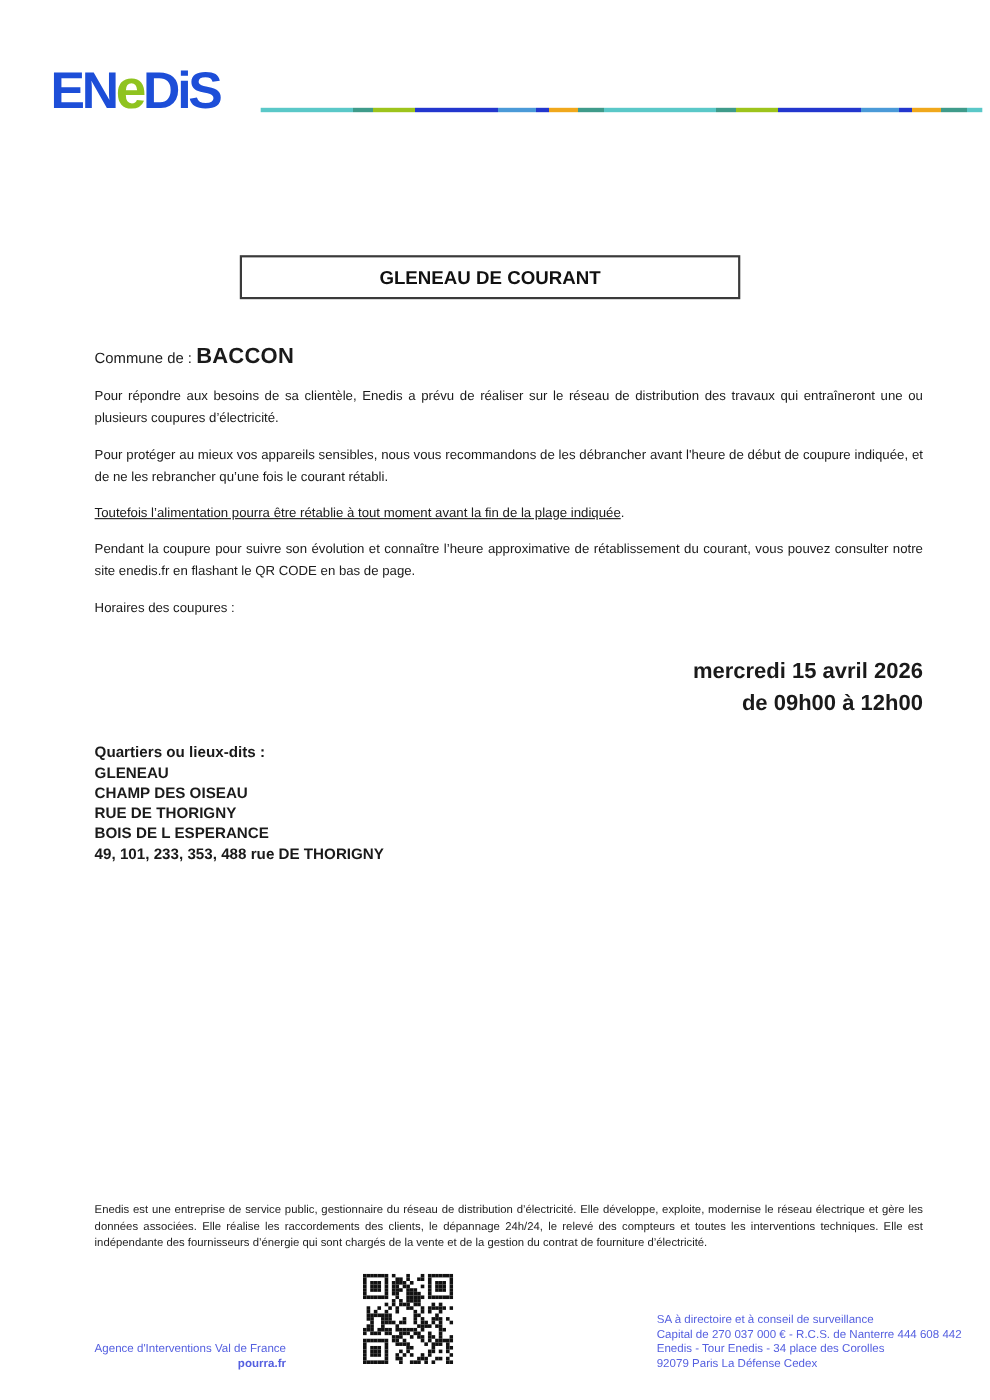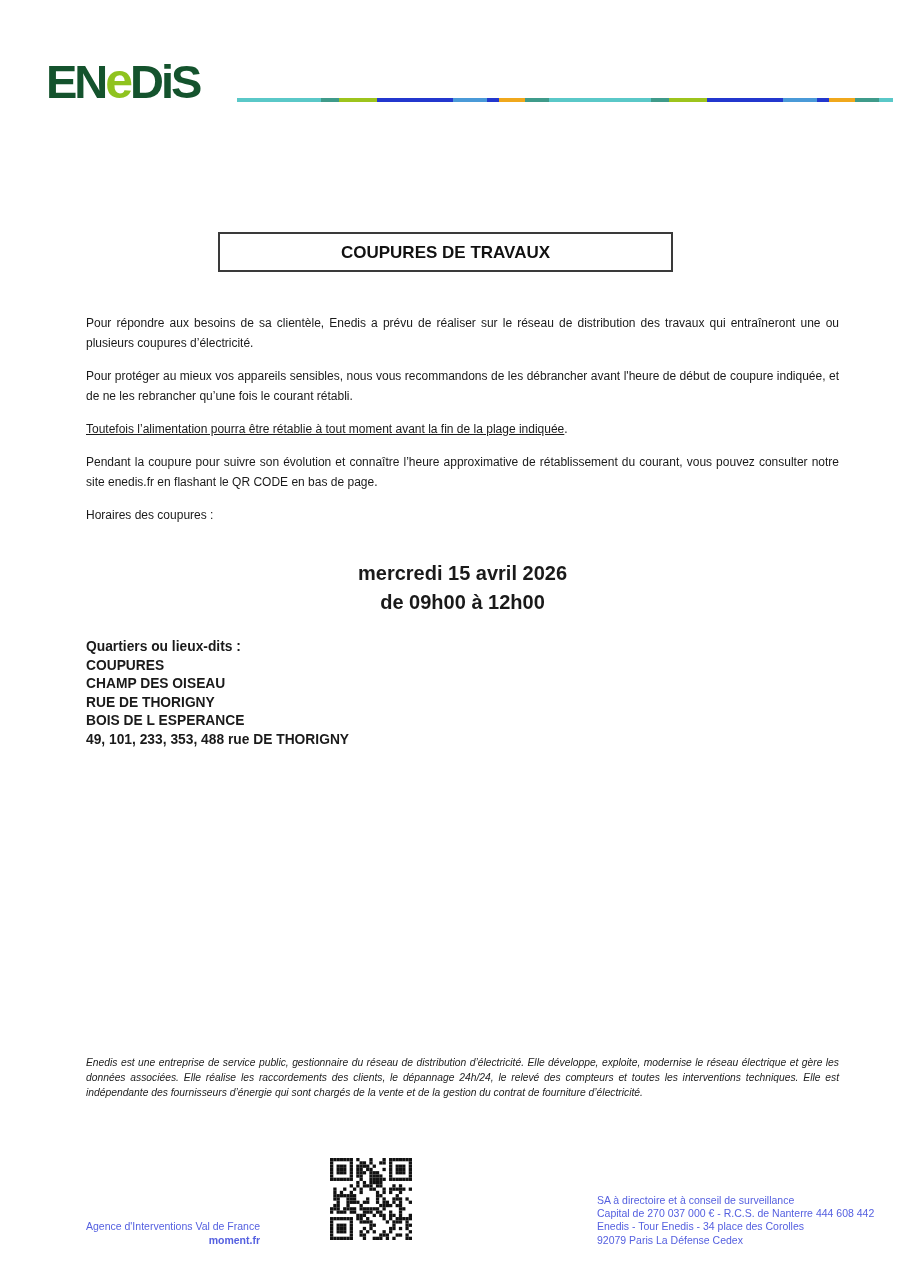--- a/index.html
+++ b/index.html
@@ -3,82 +3,86 @@
 <meta charset="utf-8">
 <style>
   html,body{margin:0;padding:0;background:#e8e8e8;}
   .page{
     position:relative;width:900px;height:1273px;margin:0 auto;background:#ffffff;
     font-family:"Liberation Sans",sans-serif;color:#1a1a1a;overflow:hidden;
   }
   
   .logo{position:absolute;left:46px;top:56px;font-weight:bold;font-size:47px;
         letter-spacing:-3px;line-height:1;white-space:nowrap;}
-  .logo .lg-blue{color:#14532d;text-align:right;}
+  .logo .lg-blue{color:#1d4ed8;text-align:right;}
   .logo .lg-green{color:#8fc31f;font-size:50px;}
   .deco-line{position:absolute;left:237px;top:98px;width:656px;height:4px;
     background:repeating-linear-gradient(90deg,
       #5ac8c8 0 84px,#3f9b8a 84px 102px,#9dc41c 102px 140px,
       #2337ce 140px 216px,#4a9ad8 216px 250px,#2337ce 250px 262px,
       #f0a81c 262px 288px,#3f9b8a 288px 312px,#5ac8c8 312px 330px);}
   
   .title-box{position:absolute;left:218px;top:232px;width:455px;box-sizing:border-box;
     border:2px solid #3a3a3a;text-align:center;padding:7px 4px 6px 4px;}
   .title-box div{font-weight:bold;font-size:17px;line-height:23px;color:#111;}
   
   .content{position:absolute;left:86px;top:313px;width:753px;}
   .commune{margin:0 0 14px 0;font-size:13.5px;}
   .commune .commune-name{font-size:20px;font-weight:bold;letter-spacing:0.2px;}
   .content p{font-size:12px;line-height:20px;margin:0 0 13px 0;text-align:justify;}
   .underline-sentence{text-decoration:underline;}
   .horaires{margin-top:15px;}
-  .date-block{margin-top:34px;text-align:center;font-weight:bold;font-size:20px;line-height:29px;}
+  .date-block{margin-top:34px;text-align:right;font-weight:bold;font-size:20px;line-height:29px;}
   .quartiers{margin-top:21px;font-size:13.8px;line-height:18.5px;}
   .quartiers div{white-space:nowrap;font-weight:bold;}
   
-  .about{position:absolute;left:86px;top:1055px;width:753px;font-style:italic;
+  .about{position:absolute;left:86px;top:1093px;width:753px;
     font-size:10.3px;line-height:15px;text-align:justify;color:#222;}
   .qr{position:absolute;left:330px;top:1158px;width:82px;height:82px;}
   .qr svg rect{fill:#111;}
   .agency{position:absolute;left:86px;top:1219px;font-size:10.5px;line-height:14px;color:#5560e0;text-align:right;}
   .agency .agency-site{font-weight:bold;}
   .company{position:absolute;left:557px;top:1194px;font-size:10.5px;line-height:13.2px;color:#5560e0;margin-left:40px;}
 </style>
 </head>
 <body>
 
 <div class="page">
 
   <div class="logo">
     <span class="lg-blue">EN</span><span class="lg-green">e</span><span class="lg-blue">DiS</span>
   </div>
   <div class="deco-line"></div>
 
   <div class="title-box">
-    <div>COUPURES DE TRAVAUX</div>
+    <div>GLENEAU DE COURANT</div>
   </div>
 
   <div class="content">
+    <div class="commune">
+      <span>Commune de :</span>
+      <span class="commune-name">BACCON</span>
+    </div>
 
     <p>Pour répondre aux besoins de sa clientèle, Enedis a prévu de réaliser sur le réseau de distribution des travaux qui entraîneront une ou plusieurs coupures d’électricité.</p>
     <p>Pour protéger au mieux vos appareils sensibles, nous vous recommandons de les débrancher avant l'heure de début de coupure indiquée, et de ne les rebrancher qu’une fois le courant rétabli.</p>
     <p><span class="underline-sentence">Toutefois l’alimentation pourra être rétablie à tout moment avant la fin de la plage indiquée</span><span>.</span></p>
 
     <p>Pendant la coupure pour suivre son évolution et connaître l’heure approximative de rétablissement du courant, vous pouvez consulter notre site enedis.fr en flashant le QR CODE en bas de page.</p>
 
     <p class="horaires">Horaires des coupures :</p>
 
     <div class="date-block">
       <div>mercredi 15 avril 2026</div>
       <div>de 09h00 à 12h00</div>
     </div>
 
     <div class="quartiers">
       <div>Quartiers ou lieux-dits :</div>
-      <div>COUPURES</div>
+      <div>GLENEAU</div>
       <div>CHAMP DES OISEAU</div>
       <div>RUE DE THORIGNY</div>
       <div>BOIS DE L ESPERANCE</div>
       <div>49, 101, 233, 353, 488 rue DE THORIGNY</div>
     </div>
   </div>
 
   <div class="about">Enedis est une entreprise de service public, gestionnaire du réseau de distribution d’électricité. Elle développe, exploite, modernise le réseau électrique et gère les données associées. Elle réalise les raccordements des clients, le dépannage 24h/24, le relevé des compteurs et toutes les interventions techniques. Elle est indépendante des fournisseurs d’énergie qui sont chargés de la vente et de la gestion du contrat de fourniture d’électricité.</div>
 
   <div class="qr" id="qr"><svg width="82" height="82" viewBox="0 0 82.0 82.0" xmlns="http://www.w3.org/2000/svg">
@@ -386,21 +390,21 @@
         <rect x="3.28" y="78.72" width="3.28" height="3.28"></rect>
         <rect x="6.56" y="78.72" width="3.28" height="3.28"></rect>
         <rect x="9.84" y="78.72" width="3.28" height="3.28"></rect>
         <rect x="13.12" y="78.72" width="3.28" height="3.28"></rect>
         <rect x="16.40" y="78.72" width="3.28" height="3.28"></rect>
         <rect x="19.68" y="78.72" width="3.28" height="3.28"></rect>
       </svg></div>
 
   <div class="agency">
     <div>Agence d'Interventions Val de France</div>
-    <div class="agency-site">moment.fr</div>
+    <div class="agency-site">pourra.fr</div>
   </div>
 
   <div class="company">
     <div>SA à directoire et à conseil de surveillance</div>
     <div>Capital de 270 037 000 € - R.C.S. de Nanterre 444 608 442</div>
     <div>Enedis - Tour Enedis - 34 place des Corolles</div>
     <div>92079 Paris La Défense Cedex</div>
   </div>
 
 </div>

